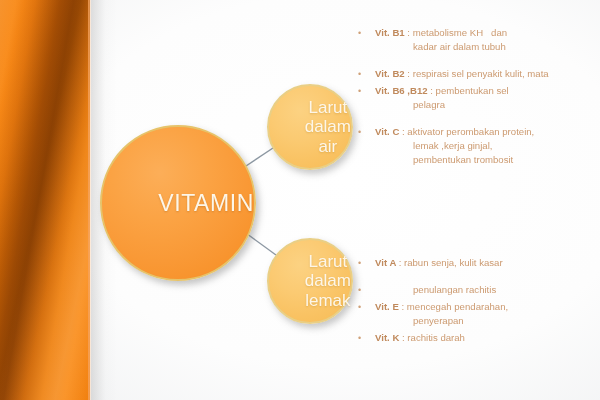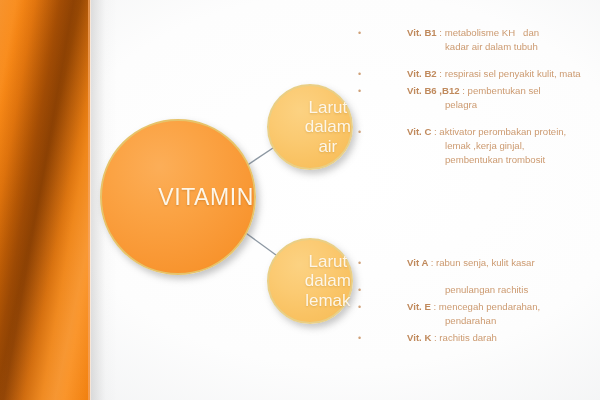--- a/index.html
+++ b/index.html
@@ -90,21 +90,21 @@
     border-radius: 50%;
     display: flex;
     align-items: center;
     justify-content: flex-end;
     text-align: center;
     color: #fdf6e8;
     box-sizing: border-box;
   }
   .node-main {
     left: 100px;
-    top: 119px;
+    top: 125px;
     width: 156px;
     height: 156px;
     background:
       radial-gradient(circle at 38% 30%, #fcae58 0%, #fba344 34%, #f99936 62%, #f79129 85%, #f2881f 100%);
     border: 2px solid #e6c36a;
     box-shadow: 3px 4px 7px rgba(110,110,110,0.40);
     font-size: 23px;
     letter-spacing: 0.6px;
     text-shadow: 0 1px 2px rgba(150,90,20,0.35);
   }
@@ -138,21 +138,21 @@
     align-items: flex-start;
   }
   .bullet-mark {
     width: 17px;
     flex: 0 0 17px;
     color: #cfa179;
     font-size: 9px;
     line-height: 14px;
     text-align: left;
   }
-  .bullet-body { flex: 1 1 auto; margin-left: 32px; }
+  .bullet-body { flex: 1 1 auto; }
   .bullet-line {
     line-height: 14px;
     white-space: pre;
   }
   .bullet-line .lead {
     font-weight: bold;
     color: #c08a5d;
   }
   .bullet-line.indent { padding-left: 38px; }
   .gap-lg { height: 13px; }
@@ -239,21 +239,21 @@
         <div class="bullet-mark">•</div>
         <div class="bullet-body">
           <div class="bullet-line indent">penulangan rachitis</div>
         </div>
       </div>
       <div class="gap-sm"></div>
       <div class="bullet-row">
         <div class="bullet-mark">•</div>
         <div class="bullet-body">
           <div class="bullet-line"><span class="lead">Vit. E </span><span>: mencegah pendarahan,</span></div>
-          <div class="bullet-line indent">pendarahan</div>
+          <div class="bullet-line indent">penyerapan</div>
         </div>
       </div>
       <div class="gap-sm"></div>
       <div class="bullet-row">
         <div class="bullet-mark">•</div>
         <div class="bullet-body">
           <div class="bullet-line"><span class="lead">Vit. K </span><span>: rachitis darah</span></div>
         </div>
       </div>
     </div>

